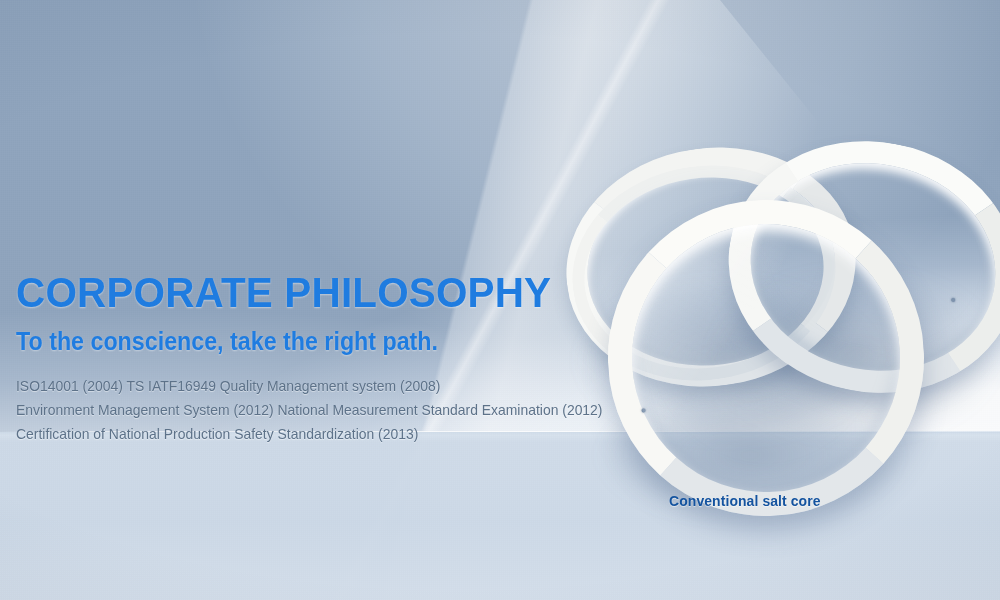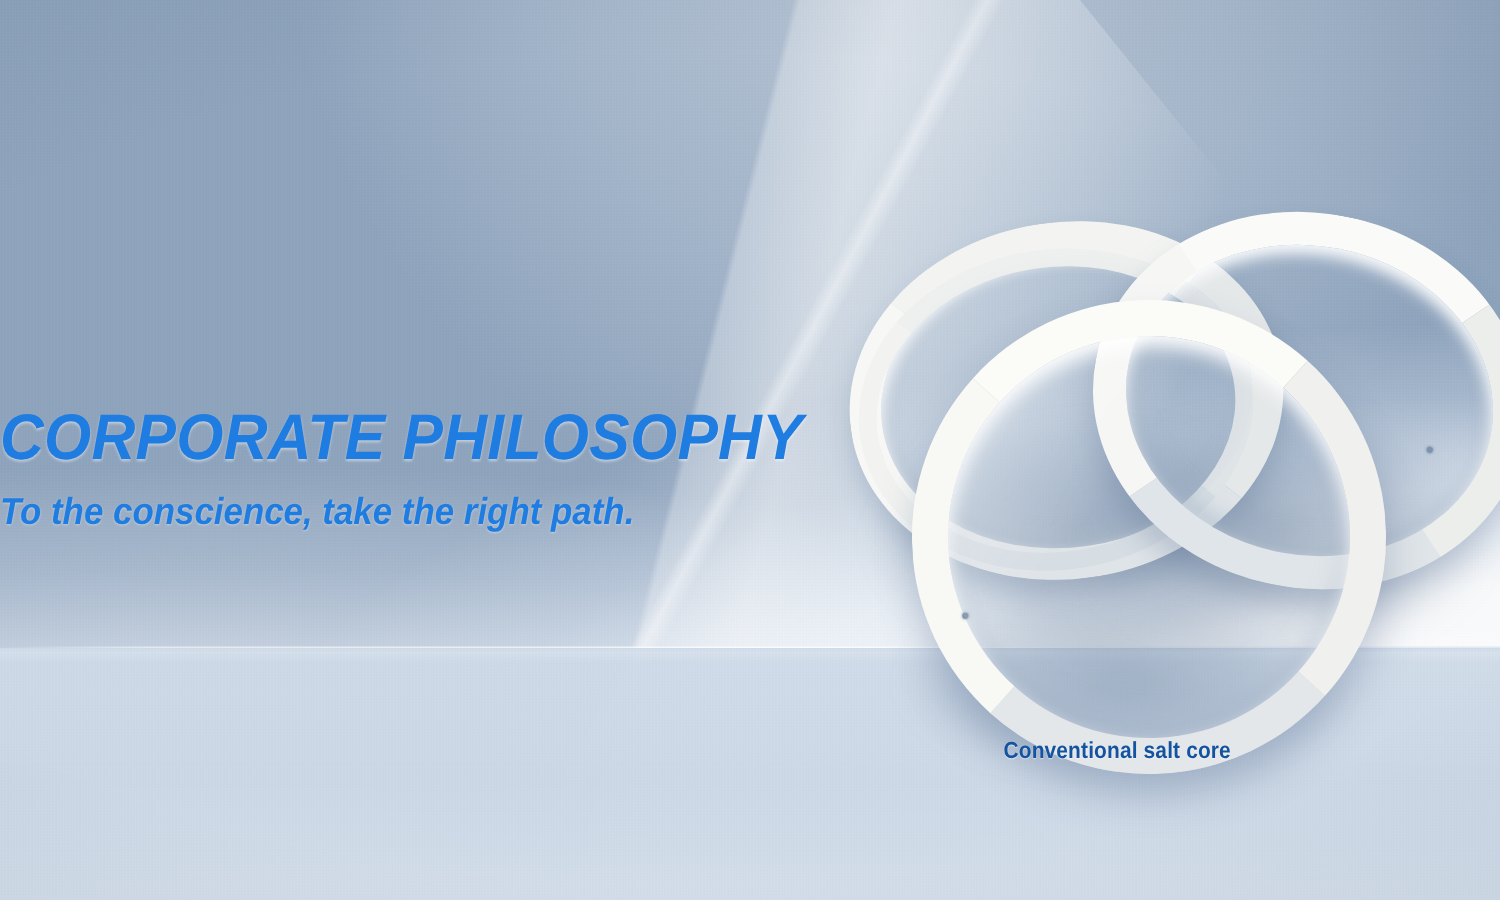--- a/index.html
+++ b/index.html
@@ -222,24 +222,23 @@
     pointer-events: none;
     background: linear-gradient(128deg,
         rgba(255,255,255,0.40) 0%,
         rgba(255,255,255,0.00) 40%);
     mix-blend-mode: screen;
   }
 
   
   #text-block {
     position: absolute;
-    left: 0;
+    left: 16px;
     top: 268px;
     width: 620px;
-    font-style: italic;
   }
   #headline {
     margin: 0;
     font-family: "Liberation Sans Narrow", "Liberation Sans", sans-serif;
     font-size: 43px;
     line-height: 48px;
     font-weight: bold;
     letter-spacing: .2px;
     color: #1f7ce0;
     white-space: nowrap;
@@ -321,17 +320,22 @@
       <span class="pinhole" style="left:7px; top:178px;"></span>
       <span id="ring-gloss"></span>
     </div>
   </div>
 
   <div id="text-block">
     <h1 id="headline">CORPORATE PHILOSOPHY</h1>
 
     <p id="subhead">To the conscience, take the right path.</p>
 
+    <ul id="cert-list">
+      <li>ISO14001 (2004)  TS IATF16949 Quality Management system (2008)</li>
+      <li>Environment Management System (2012)    National Measurement Standard Examination (2012)</li>
+      <li>Certification of National Production Safety Standardization (2013)</li>
+    </ul>
   </div>
 
   <div id="ring-caption">Conventional salt core</div>
 
 </div>
 
 </body></html>

